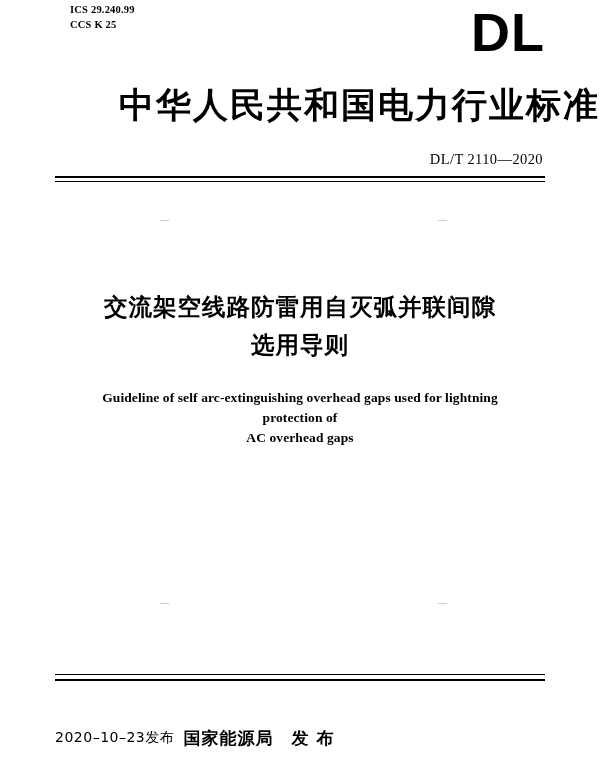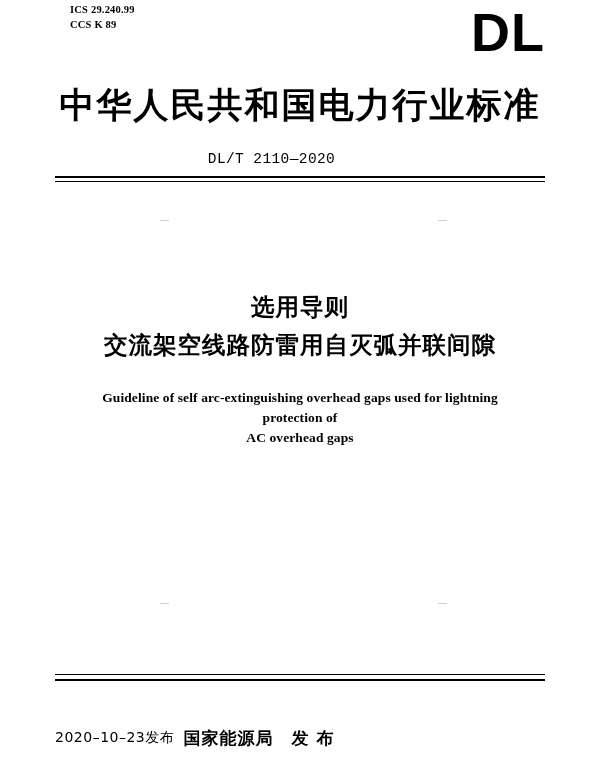--- a/index.html
+++ b/index.html
@@ -55,39 +55,39 @@
     line-height: 56px;
     color: #000;
   }
 
   
   .cn-banner {
     position: absolute;
     top: 82px;
     left: 0;
     width: 600px;
-    text-align: center;
+    text-align: right;
     font-family: "DejaVu Sans", sans-serif;
     font-weight: bold;
     font-size: 35px;
     letter-spacing: 2px;
     color: #000;
     white-space: nowrap;
   }
 
   
   .std-no {
     position: absolute;
     top: 151px;
     left: 0;
     width: 600px;
-    text-align: center;
+    text-align: right;
     padding-right: 57px;
     box-sizing: border-box;
-    font-family: Liberation Mono, monospace;
+    font-family: Liberation Serif, serif;
     font-size: 14.5px;
     letter-spacing: 0.4px;
   }
 
   
   .rule {
     position: absolute;
     left: 55px;
     width: 490px;
     border-top: 1px solid #000;
@@ -164,40 +164,40 @@
   }
 </style>
 </head>
 <body>
 
 <div class="page">
 
   <div class="header-row">
     <div class="codes">
       <div>ICS 29.240.99</div>
-      <div>CCS K 89</div>
+      <div>CCS K 25</div>
     </div>
     <div class="dl-logo">DL</div>
   </div>
 
   <div class="cn-banner">中华人民共和国电力行业标准</div>
 
   <div class="std-no">DL/T 2110—2020</div>
 
   <div class="rule rule-top"></div>
   <div class="rule rule-top2"></div>
 
   <div class="tick" style="left:160px; top:220px;"></div>
   <div class="tick" style="left:438px; top:220px;"></div>
   <div class="tick" style="left:160px; top:603px;"></div>
   <div class="tick" style="left:438px; top:603px;"></div>
 
   <div class="title-cn">
+    <div>交流架空线路防雷用自灭弧并联间隙</div>
     <div>选用导则</div>
-    <div>交流架空线路防雷用自灭弧并联间隙</div>
   </div>
 
   <div class="title-en">
     <div>Guideline of self arc-extinguishing overhead gaps used for lightning protection of</div>
     <div>AC overhead gaps</div>
   </div>
 
   <div class="rule rule-bottom"></div>
   <div class="rule rule-bottom2"></div>
 

